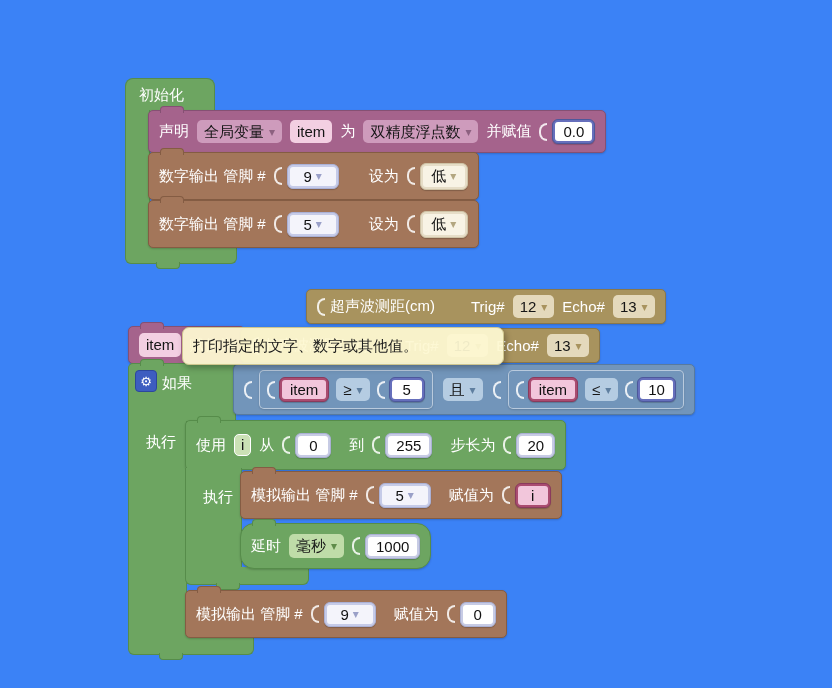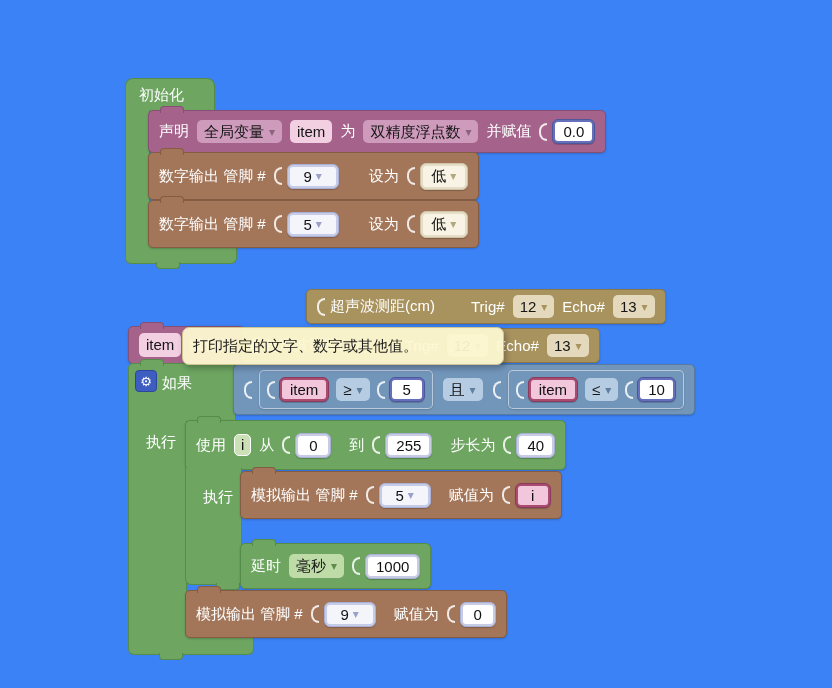--- a/index.html
+++ b/index.html
@@ -217,21 +217,21 @@
       <span class="v-in">0</span>
     </span>
     <span class="lbl m10">到</span>
     <span class="plug"></span>
     <span class="vblk v-shadow">
       <span class="v-in">255</span>
     </span>
     <span class="lbl m10">步长为</span>
     <span class="plug"></span>
     <span class="vblk v-shadow">
-      <span class="v-in">40</span>
+      <span class="v-in">20</span>
     </span>
   </div>
   <div class="gpiece g-spine" style="left:185px;top:468px;width:55px;height:99px;"></div>
   <span class="g-lbl" style="left:203px;top:488px;">执行</span>
   <div class="gpiece g-bottom" style="left:185px;top:567px;width:122px;height:17px;">
     <div class="tab" style="--c:#6DA561;--b:#568c4a;"></div>
   </div>
 
   <div class="blk t-brown" style="left:240px;top:471px;height:46px;">
     <div class="notch"></div>
@@ -240,21 +240,21 @@
     <span class="vblk v-pin">
       <span class="v-in arr f-pinin">5</span>
     </span>
     <span class="lbl m10">赋值为</span>
     <span class="plug"></span>
     <span class="vblk v-var">
       <span class="v-in">i</span>
     </span>
   </div>
 
-  <div class="blk t-green" style="left:240px;top:543px;height:44px;">
+  <div class="blk t-green" style="left:240px;top:523px;height:44px;border-radius:14px;">
     <div class="notch"></div>
     <span class="lbl">延时</span>
     <span class="fld f-mgreen arr">毫秒</span>
     <span class="plug"></span>
     <span class="vblk v-shadow">
       <span class="v-in">1000</span>
     </span>
   </div>
 
   <div class="blk t-brown" style="left:185px;top:590px;height:46px;">

